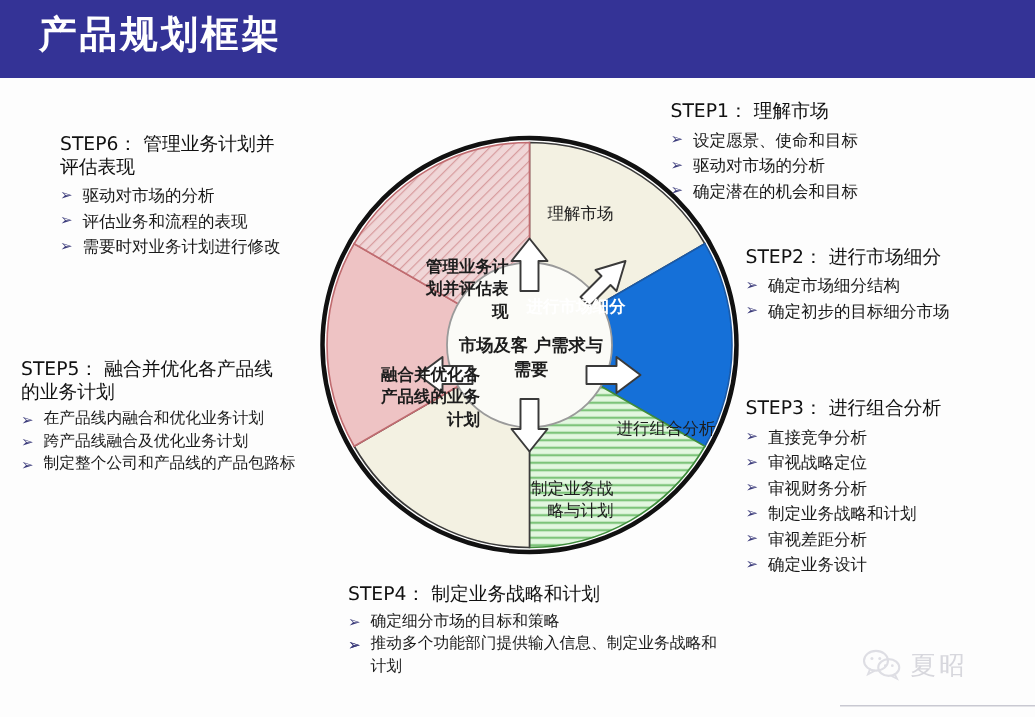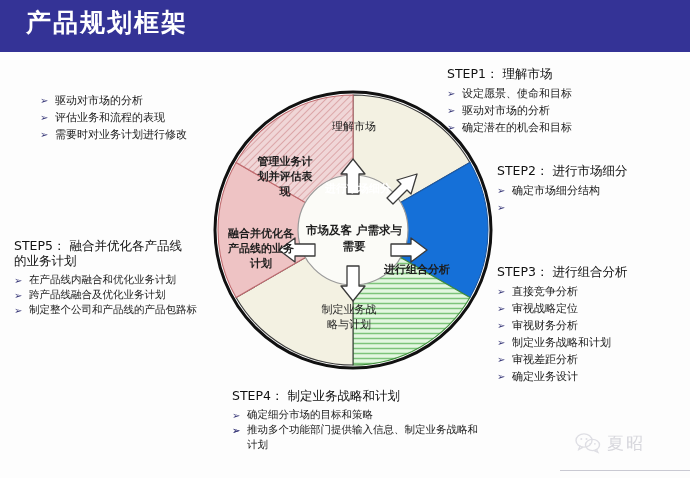--- a/index.html
+++ b/index.html
@@ -47,30 +47,30 @@
   #step4{left:232px;top:388px;width:250px;}
   #step1{left:447px;top:66px;width:235px;}
   #step2{left:497px;top:163px;width:190px;}
   #step3{left:497px;top:264px;width:190px;}
 
   
   #wheel{position:absolute;left:211px;top:86px;width:284px;height:288px;}
   #wheel svg{display:block;}
 
   .slice-label{
-    position:absolute;text-align:center;
+    position:absolute;text-align:right;
     font-size:11px;line-height:15px;color:#1d1d1d;
     font-family:"DejaVu Sans","Liberation Sans",sans-serif;
-    pointer-events:none;white-space:pre-line;
+    pointer-events:none;white-space:pre-line;margin-top:16px;
   }
   .slice-label.onblue{color:#ffffff;font-weight:bold;}
 
   #lbl-understand{left:88px;top:33px;width:110px;}
   #lbl-segment   {left:88px;top:95px;width:118px;font-weight:bold;}
-  #lbl-portfolio {left:146px;top:176px;width:120px;font-weight:bold;}
+  #lbl-portfolio {left:146px;top:176px;width:120px;font-weight:normal;}
   #lbl-strategy  {left:78px;top:216px;width:120px;}
   #lbl-integrate {left:-9px;top:140px;width:118px;font-weight:bold;}
   #lbl-manage    {left:20px;top:68px;width:108px;font-weight:bold;}
 
   #hub-text{
     position:absolute;left:93px;top:136px;width:100px;text-align:center;
     font-size:11.5px;line-height:16px;color:#1d1d1d;font-weight:bold;
     font-family:"DejaVu Sans","Liberation Sans",sans-serif;
     pointer-events:none;
   }
@@ -159,20 +159,22 @@
     <div class="slice-label" id="lbl-integrate">融合并优化各
 产品线的业务
 计划</div>
 
     <div id="hub-text">市场及客
 户需求与
 需要</div>
   </div>
 
   <div class="step" id="step6">
+    <div class="hd">STEP6： 管理业务计划并
+评估表现</div>
     <ul>
       <li><span class="bullet">➢</span><span>驱动对市场的分析</span></li>
       <li><span class="bullet">➢</span><span>评估业务和流程的表现</span></li>
       <li><span class="bullet">➢</span><span>需要时对业务计划进行修改</span></li>
     </ul>
   </div>
 
   <div class="step tight" id="step5">
     <div class="hd">STEP5： 融合并优化各产品线
 的业务计划</div>
@@ -198,21 +200,21 @@
       <li><span class="bullet">➢</span><span>设定愿景、使命和目标</span></li>
       <li><span class="bullet">➢</span><span>驱动对市场的分析</span></li>
       <li><span class="bullet">➢</span><span>确定潜在的机会和目标</span></li>
     </ul>
   </div>
 
   <div class="step" id="step2">
     <div class="hd">STEP2： 进行市场细分</div>
     <ul>
       <li><span class="bullet">➢</span><span>确定市场细分结构</span></li>
-      <li><span class="bullet">➢</span></li>
+      <li><span class="bullet">➢</span><span>确定初步的目标细分市场</span></li>
     </ul>
   </div>
 
   <div class="step" id="step3">
     <div class="hd">STEP3： 进行组合分析</div>
     <ul>
       <li><span class="bullet">➢</span><span>直接竞争分析</span></li>
       <li><span class="bullet">➢</span><span>审视战略定位</span></li>
       <li><span class="bullet">➢</span><span>审视财务分析</span></li>
       <li><span class="bullet">➢</span><span>制定业务战略和计划</span></li>

